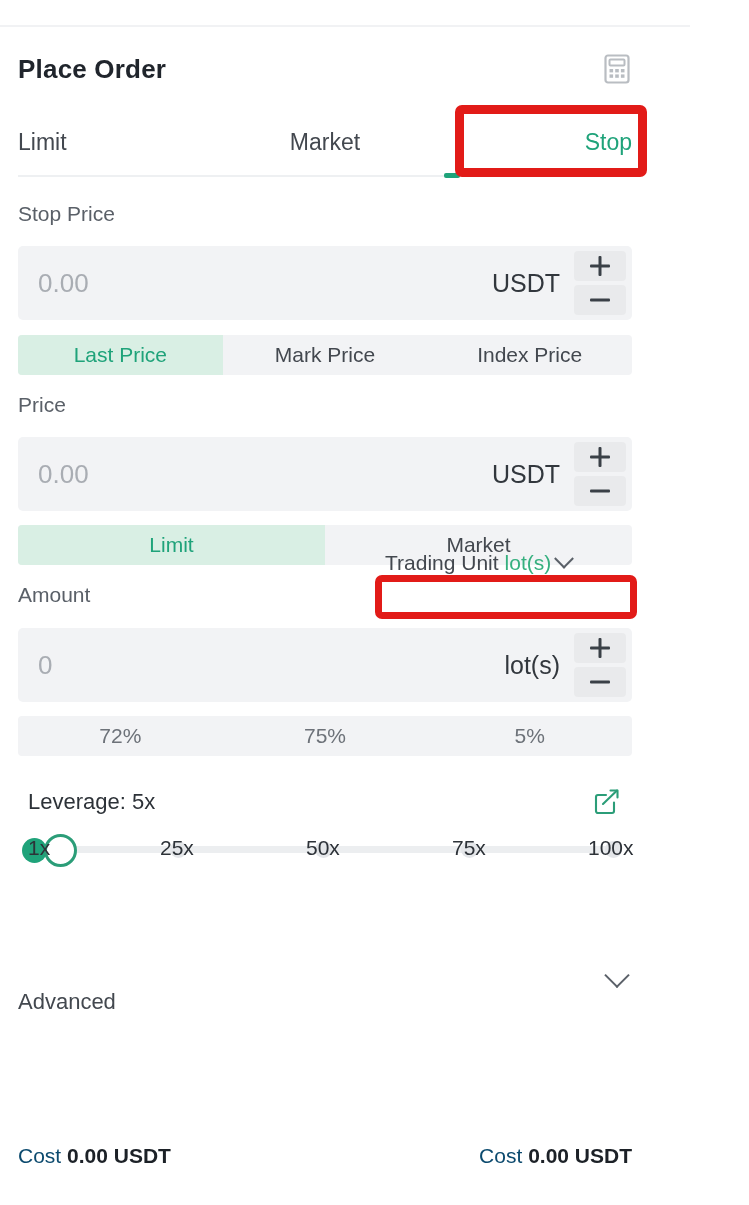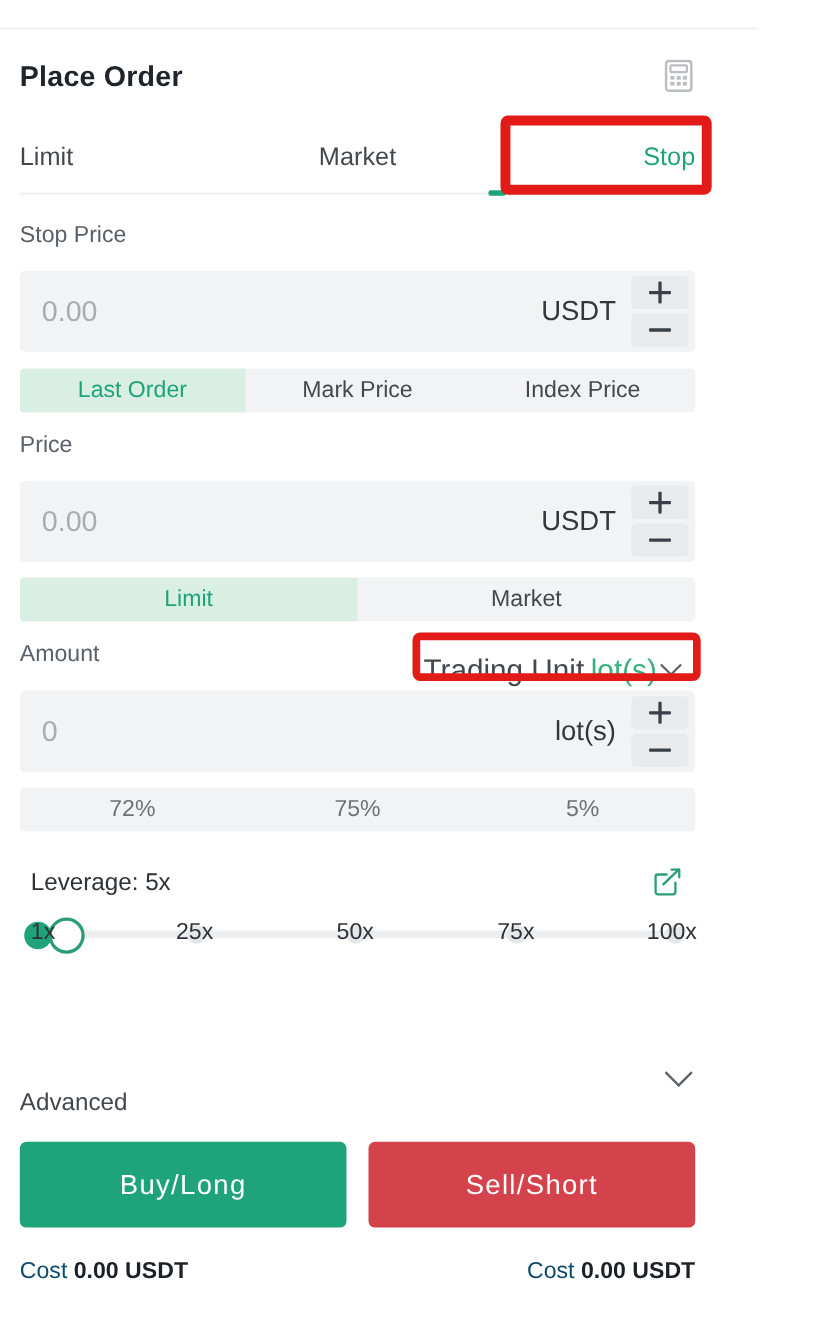--- a/index.html
+++ b/index.html
@@ -179,26 +179,26 @@
     display: flex;
     align-items: center;
     justify-content: center;
     font-size: 21px;
     color: #6d7279;
   }
 
   
   .amount-unit-select {
     position: absolute;
-    left: 385px; top: 598px;
+    left: 385px; top: 552px;
     height: 22px;
     display: flex;
     align-items: center;
     gap: 6px;
-    font-size: 27px;
+    font-size: 21px;
     white-space: nowrap;
   }
   .amount-unit-label { color: #43484f; }
   .amount-unit-value { color: #36b07f; }
   .chev {
     display: inline-block;
     width: 14px; height: 14px;
     border-right: 2.4px solid #5a6068;
     border-bottom: 2.4px solid #5a6068;
     transform: rotate(45deg) translate(-3px, -3px);
@@ -364,21 +364,21 @@
         <span class="bar-h"></span>
         <span class="bar-v"></span>
       </div>
       <div class="step-btn">
         <span class="bar-h"></span>
       </div>
     </div>
   </div>
 
   <div class="segmented" style="top:335px;">
-    <div class="segment active">Last Order</div>
+    <div class="segment active">Last Price</div>
     <div class="segment">Mark Price</div>
     <div class="segment">Index Price</div>
   </div>
 
   <div class="field-label" style="left:18px; top:393px;">Price</div>
 
   <div class="input-row" style="top:437px;">
     <div class="input-value">0.00</div>
     <div class="input-unit" style="padding-right:72px;">USDT</div>
     <div class="stepper">
@@ -445,24 +445,20 @@
   <div class="lev-tick" style="left:160px;">25x</div>
   <div class="lev-tick" style="left:306px;">50x</div>
   <div class="lev-tick" style="left:452px;">75x</div>
   <div class="lev-tick" style="left:588px;">100x</div>
 
   <div class="advanced-row">
     <span class="advanced-label">Advanced</span>
     <span class="chev-big"></span>
   </div>
 
-  <div class="actions">
-    <button class="action-btn buy-btn">Buy/Long</button>
-    <button class="action-btn sell-btn">Sell/Short</button>
-  </div>
 
   <div class="costs">
     <div class="cost-item">
       <span class="cost-key">Cost</span>
       <span class="cost-val">0.00 USDT</span>
     </div>
     <div class="cost-item">
       <span class="cost-key">Cost</span>
       <span class="cost-val">0.00 USDT</span>
     </div>

